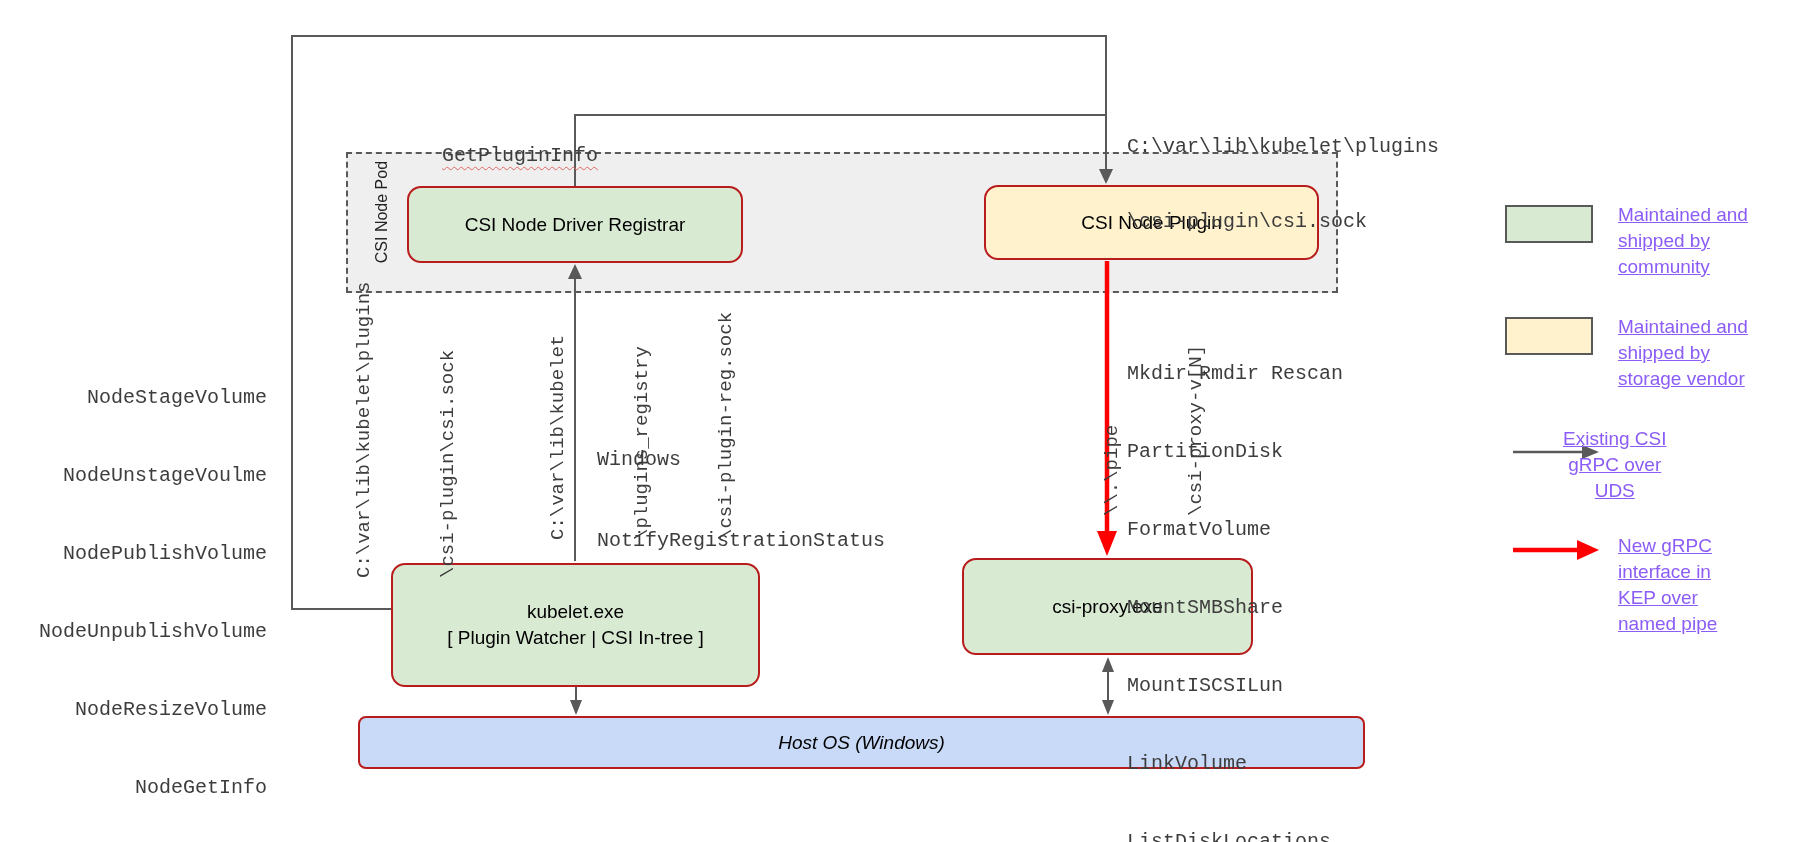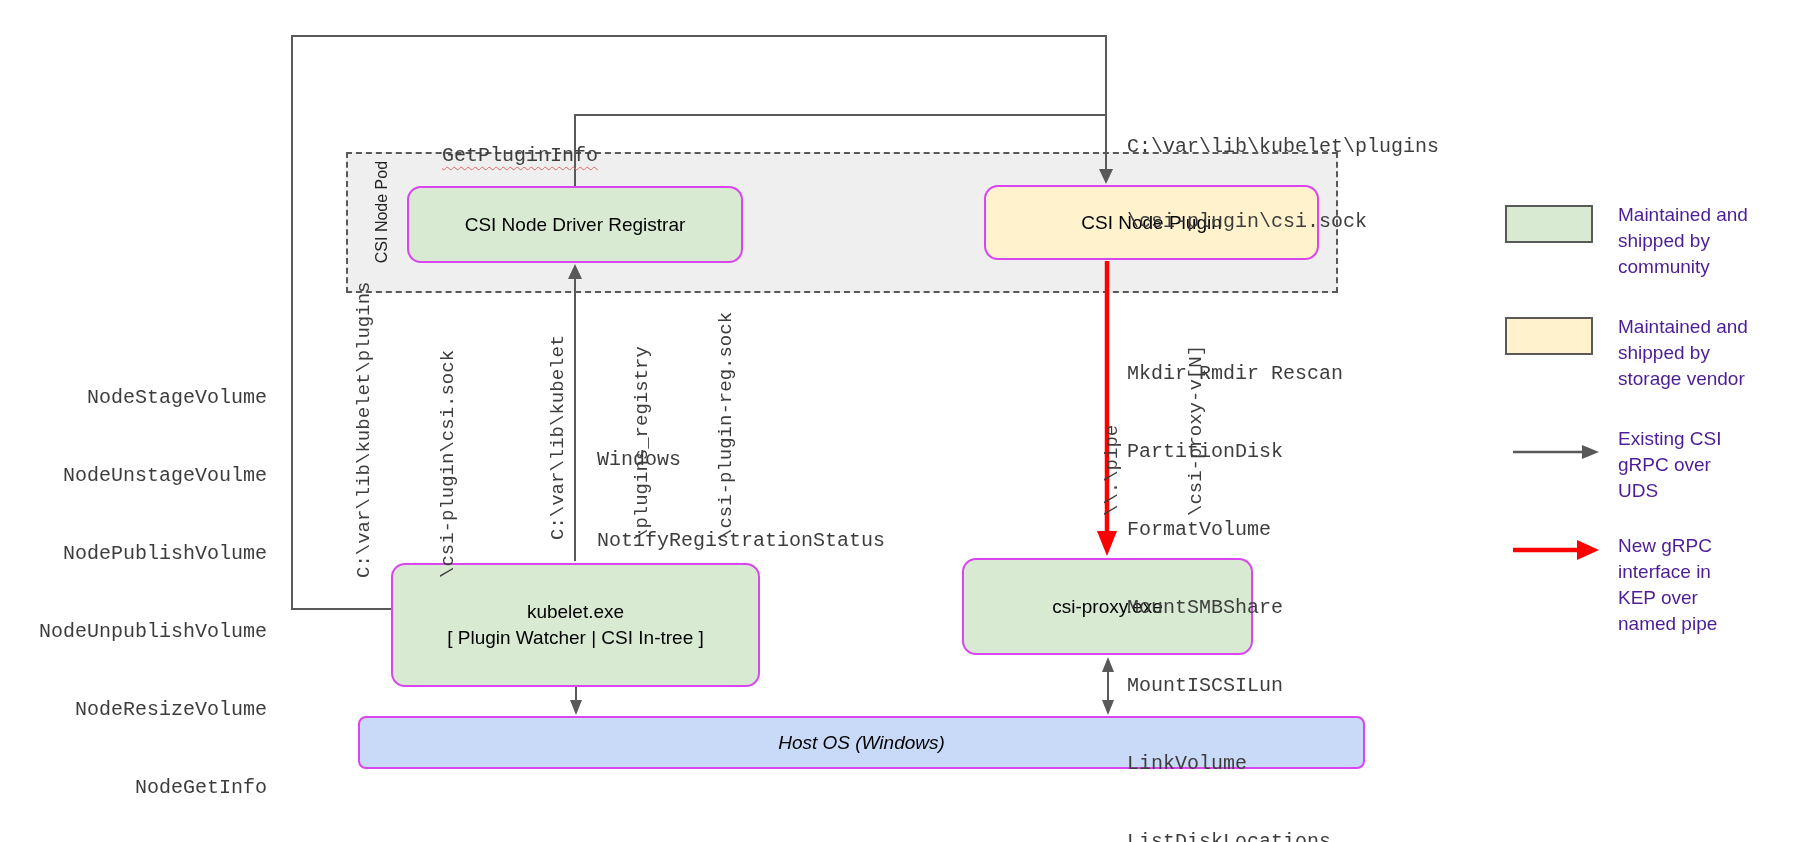--- a/index.html
+++ b/index.html
@@ -13,21 +13,21 @@
   .abs{position:absolute;}
   svg.connectors{position:absolute;left:0;top:0;width:1818px;height:842px;z-index:2;}
   
   .pod-box{
     left:346px;top:152px;width:992px;height:141px;
     background:#efefef;border:2px dashed #595959;
     box-sizing:border-box;z-index:1;
   }
   .node-box{
     display:flex;flex-direction:column;align-items:center;justify-content:center;
-    box-sizing:border-box;border:2px solid #d946ef;border-radius:14px;
+    box-sizing:border-box;border:2px solid #b91c1c;border-radius:14px;
     font-size:19px;color:#000;text-align:center;z-index:3;line-height:26px;
   }
   .green{background:#d9ead3;}
   .yellow{background:#fff2cc;}
   .blue{background:#c9daf8;}
   .box-registrar{left:407px;top:186px;width:336px;height:77px;}
   .box-plugin{left:984px;top:185px;width:335px;height:75px;}
   .box-kubelet{left:391px;top:563px;width:369px;height:124px;}
   .box-csiproxy{left:962px;top:558px;width:291px;height:97px;align-items:center;}
   .box-hostos{left:358px;top:716px;width:1007px;height:53px;border-radius:8px;font-style:italic;}
@@ -59,25 +59,25 @@
     left:352px;top:281px;
     font-family:"Liberation Sans",sans-serif;font-size:16px;color:#222;line-height:20px;
   }
   
   .legend-swatch{
     width:88px;height:38px;border:2px solid #595959;box-sizing:border-box;z-index:3;
   }
   .sw-green{left:1505px;top:205px;}
   .sw-yellow{left:1505px;top:317px;}
   .legend-text{
-    font-size:19px;color:#4c1d95;line-height:26px;z-index:4;
+    font-size:19px;color:#8b5cf6;line-height:26px;z-index:4;text-decoration:underline;
   }
   .lt-1{left:1618px;top:202px;}
   .lt-2{left:1618px;top:314px;}
-  .lt-3{left:1618px;top:426px;}
+  .lt-3{left:1563px;top:426px;text-align:center;}
   .lt-4{left:1618px;top:533px;}
 </style>
 </head>
 <body>
 
 <div id="canvas">
 
   <div class="abs pod-box"></div>
 
   <svg class="connectors" viewBox="0 0 1818 842" xmlns="http://www.w3.org/2000/svg">

